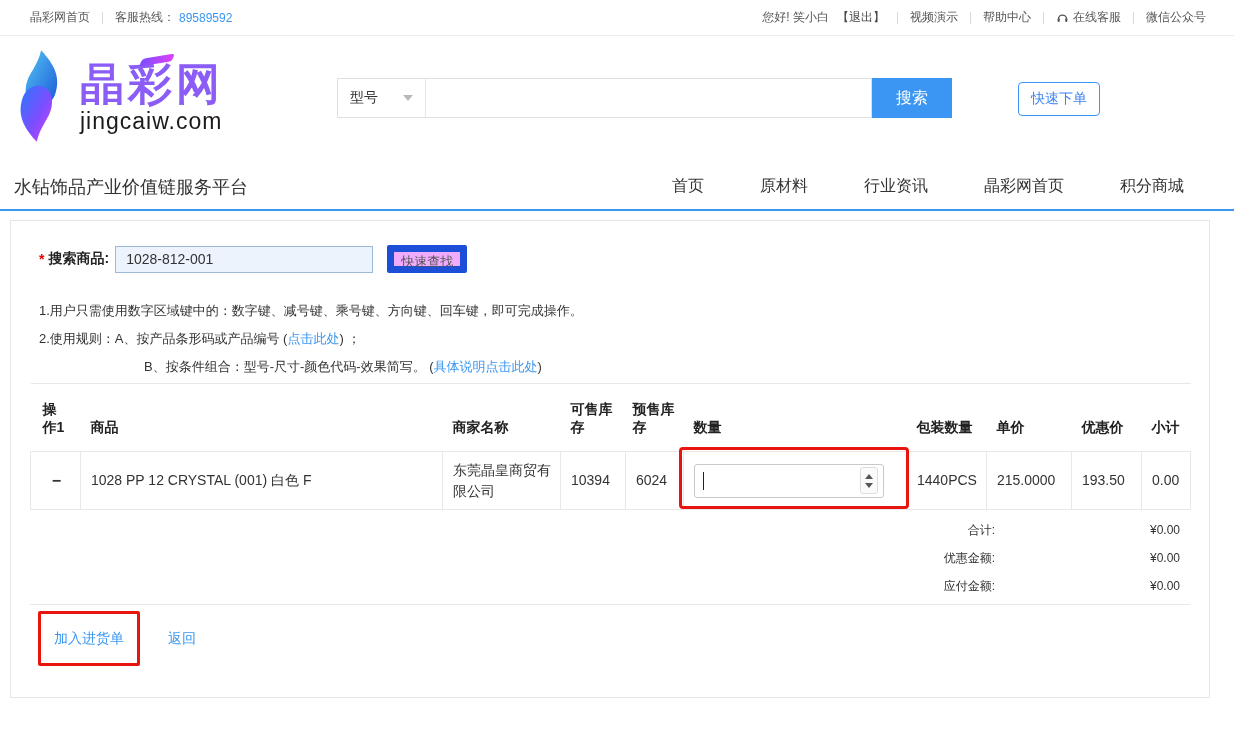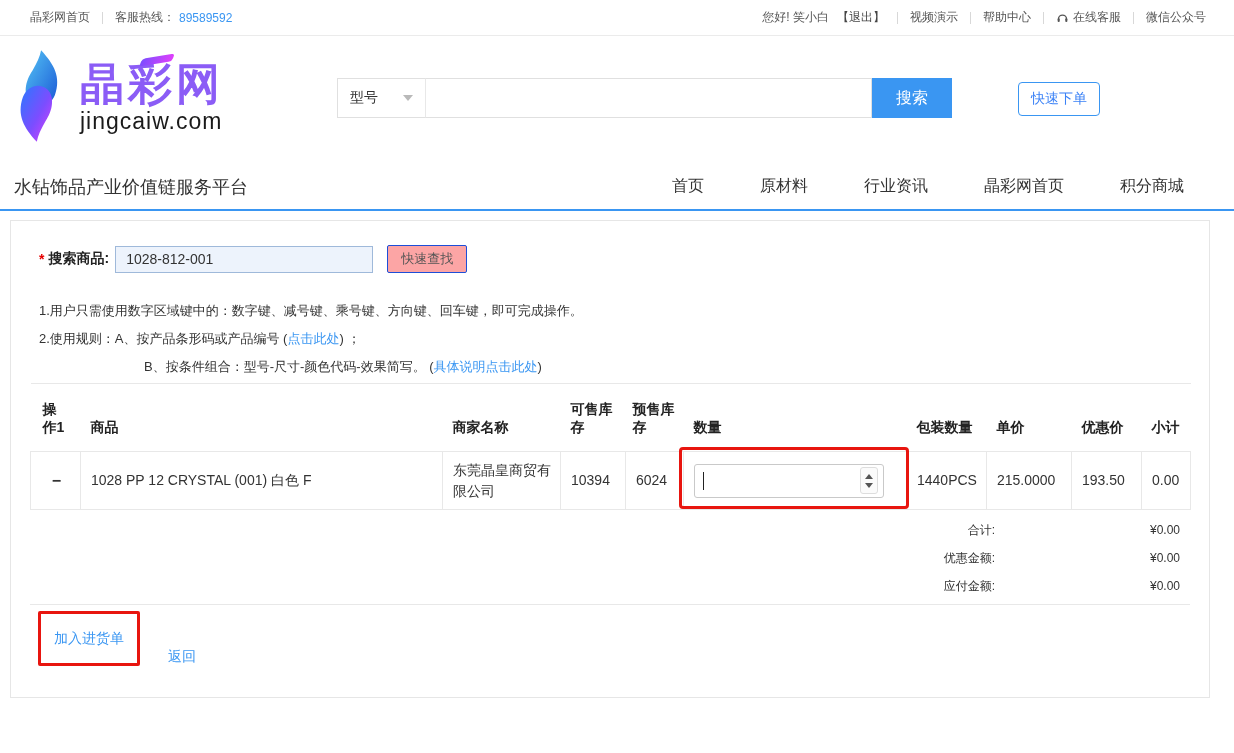--- a/index.html
+++ b/index.html
@@ -47,21 +47,21 @@
   .nav-item { margin-left:56px; cursor:pointer; }
 
   
   .container { width:1200px; margin:9px 0 0 10px; height:478px; border:1px solid #e6e6e6; background:#fff; }
 
   .search-row { margin:24px 0 0 28px; display:flex; align-items:center; font-size:14px; }
   .req { color:#e60000; font-weight:700; margin-right:4px; }
   .sr-label { font-weight:700; color:#222; }
   .sp-input { width:258px; height:27px; background:#edf3fc; border:1px solid #9fb9da;
               margin-left:6px; padding:0 10px; font-size:14px; color:#333; }
-  .quick-find { margin-left:14px; width:80px; height:28px; background:#fca5a5; border:1px solid #1d4ed8;
+  .quick-find { margin-left:14px; width:80px; height:28px; background:#f0abfc; border:7px solid #1d4ed8;
                 color:#555; font-size:13px; border-radius:2px; cursor:pointer; }
 
   .instructions { margin:24px 0 0 28px; font-size:13px; color:#333; line-height:28px; }
   .ins-indent { margin-left:105px; }
   .ins-link { color:#3a96f2; cursor:pointer;margin-top:14px; }
 
   
   .table-wrap { position:relative; margin:2px 0 0 19px; width:1160px; }
   table { border-collapse:collapse; table-layout:fixed; width:1160px; font-size:14px; }
   thead th { border-top:1px solid #e8e8e8; vertical-align:bottom; text-align:left;
@@ -86,21 +86,21 @@
   .red-box-qty { position:absolute; left:649px; top:64px; width:230px; height:62px;
                  border:3px solid #e8150f; border-radius:4px; pointer-events:none; }
 
   
   .totals { width:1160px; margin-left:19px; padding:6px 0 4px; border-bottom:1px solid #e8e8e8; }
   .total-row { display:flex; justify-content:flex-end; align-items:center; height:28px;
                font-size:12px; color:#333; }
   .t-value { width:195px; text-align:right; padding-right:10px; }
 
   
-  .actions { margin:6px 0 0 27px; display:flex; align-items:flex-end; }
+  .actions { margin:6px 0 0 27px; display:flex; align-items:center; }
   .red-box-btn { border:3px solid #e8150f; border-radius:2px; padding:15px 13px; }
   .action-link { color:#3a96f2; font-size:14px; cursor:pointer; }
   .link-back { margin-left:28px; }
 </style>
 </head>
 <body>
 
 <div class="page">
 
   <div class="topbar">

